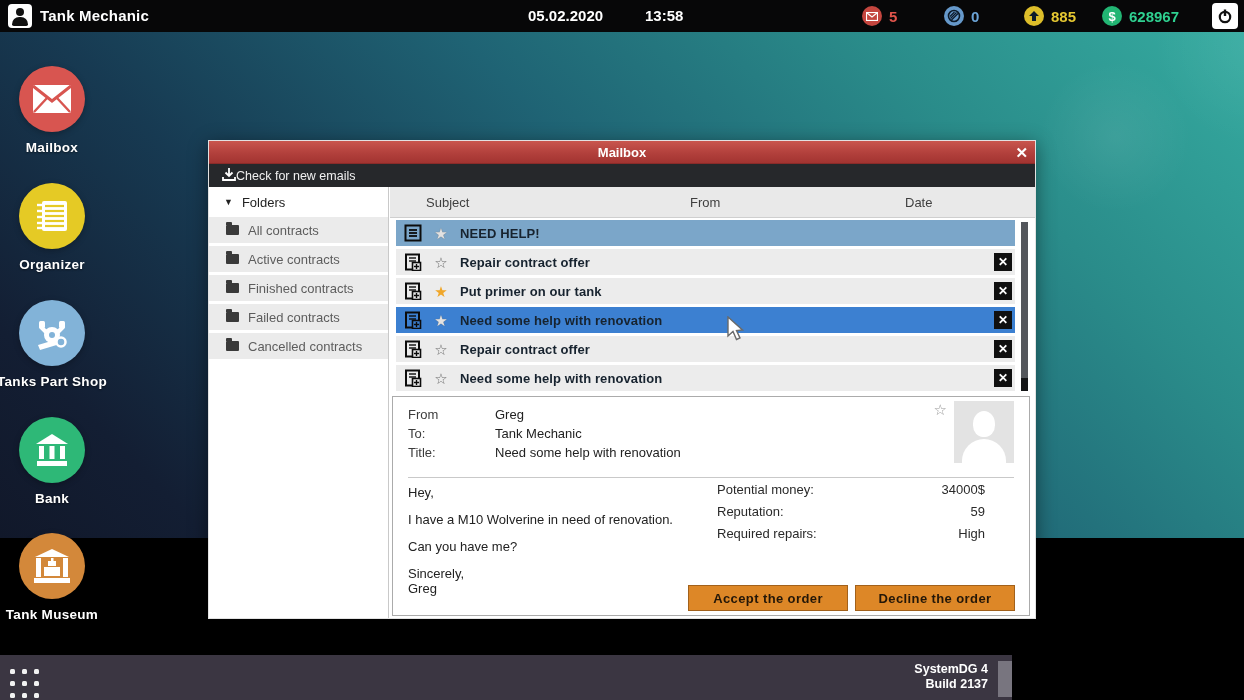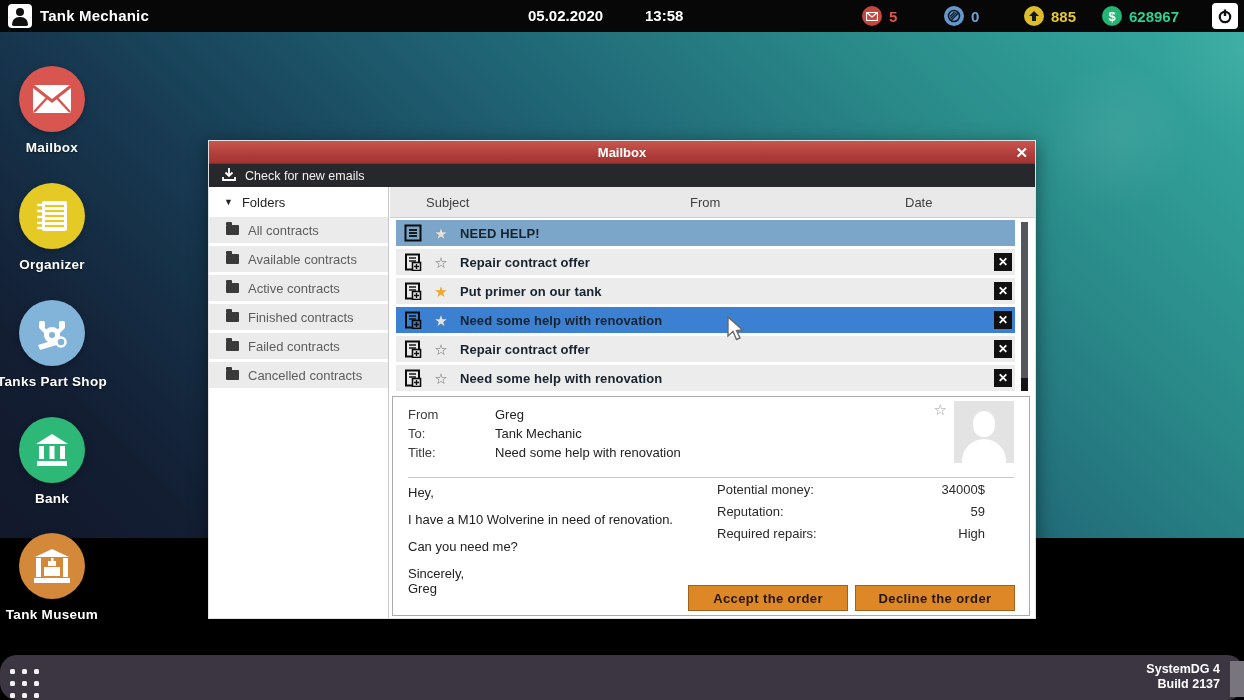--- a/index.html
+++ b/index.html
@@ -39,21 +39,21 @@
   .di-organizer { left:-8px; top:151px; } .di-organizer .circle { background:#e5ca25; }
   .di-shop { left:-8px; top:268px; } .di-shop .circle { background:#82b3d8; }
   .di-bank { left:-8px; top:385px; } .di-bank .circle { background:#2eb877; }
   .di-museum { left:-8px; top:501px; } .di-museum .circle { background:#d3883a; }
 
   
   .window { position:absolute; left:208px; top:108px; width:828px; height:479px; background:#fff; border:1px solid #e2e2e2; box-shadow:0 4px 18px rgba(0,0,0,.45); z-index:10; }
   .titlebar { position:absolute; left:0; top:0; right:0; height:23px; background:linear-gradient(#c9564e 0%, #b2403c 55%, #a23431 100%); border-bottom:1px solid #8a2b29; display:flex; align-items:center; justify-content:center; }
   .titlebar .wt { color:#fff; font-size:13px; font-weight:bold; }
   .win-close { position:absolute; right:7px; top:2px; color:#fff; font-size:15px; font-weight:bold; line-height:19px; }
-  .toolbar { position:absolute; left:0; top:23px; right:0; height:23px; background:#26282b; display:flex; align-items:center; padding-left:13px; gap:9px; }
+  .toolbar { position:absolute; left:0; top:23px; right:0; height:23px; background:#26282b; display:flex; align-items:center; padding-left:13px; }
   .toolbar .tl { color:#f0f0f0; font-size:12.5px; }
 
   .wcontent { position:absolute; left:0; top:46px; right:0; bottom:0; background:#fff; }
   .sidebar { position:absolute; left:0; top:0; width:180px; bottom:0; background:#fff; border-right:1px solid #c9c9c9; }
   .folders-hdr { height:30px; display:flex; align-items:center; padding-left:15px; gap:9px; color:#222; font-size:13px; }
   .folders-hdr .tri { font-size:9px; color:#222; }
   .fitem { height:26px; margin-bottom:3px; background:#ebebeb; display:flex; align-items:center; padding-left:17px; gap:9px; color:#5d5d5d; font-size:13px; }
   .foldico { position:relative; width:13px; height:10px; background:#3a3a3a; border-radius:1px; flex:0 0 auto; }
   .foldico::before { content:""; position:absolute; left:0; top:-3px; width:6px; height:3px; background:#3a3a3a; border-radius:1px 1px 0 0; }
 
@@ -89,21 +89,21 @@
   .avatar .shoulders { position:absolute; left:8px; top:38px; width:44px; height:30px; border-radius:22px 22px 0 0; background:#fff; }
   .dsep { position:absolute; left:15px; right:15px; top:80px; border-top:1px solid #c9c9c9; }
   .mailbody { position:absolute; left:15px; top:88px; width:300px; font-size:13px; color:#222; }
   .mailbody p { margin:0 0 12px 0; white-space:pre-line; line-height:15px; }
   .stats { position:absolute; left:324px; right:44px; top:85px; font-size:13px; color:#2a2a2a; }
   .stats .srow { display:flex; justify-content:space-between; margin-bottom:7px; }
   .dbuttons { position:absolute; right:14px; bottom:4px; display:flex; gap:7px; }
   .obtn { width:160px; height:26px; background:#dd8727; border:1px solid #a2611b; color:#241708; font-size:13px; font-weight:bold; display:flex; align-items:center; justify-content:center; letter-spacing:.4px; }
 
   
-  .taskbar { position:absolute; left:0; bottom:0; width:1244px; height:45px; background:#3b3642; z-index:30;border-radius:17px; }
+  .taskbar { position:absolute; left:0; bottom:0; width:1012px; height:45px; background:#3b3642; z-index:30; }
   .dots { position:absolute; left:10px; top:14px; display:grid; grid-template-columns:repeat(3,5px); grid-auto-rows:5px; gap:7px; }
   .dots i { background:#f2f2f2; border-radius:1.5px; }
   .sysinfo { position:absolute; right:24px; top:7px; text-align:right; color:#fff; font-size:12.5px; font-weight:bold; line-height:15px; }
   .tb-edge { position:absolute; right:0; top:6px; width:14px; height:36px; background:#78757f; }
 
   .cursor { position:absolute; left:726px; top:284px; z-index:40; }
 </style>
 </head>
 <body>
 
@@ -261,24 +261,20 @@
         <div class="folders-hdr">
           <span class="tri">▼</span>
           <span>Folders</span>
         </div>
         <div class="fitem">
             <span class="foldico"></span>
             <span>All contracts</span>
           </div>
         <div class="fitem">
             <span class="foldico"></span>
-            <span>Available contracts</span>
-          </div>
-        <div class="fitem">
-            <span class="foldico"></span>
             <span>Active contracts</span>
           </div>
         <div class="fitem">
             <span class="foldico"></span>
             <span>Finished contracts</span>
           </div>
         <div class="fitem">
             <span class="foldico"></span>
             <span>Failed contracts</span>
           </div>
@@ -402,21 +398,21 @@
           <span class="fav-star">☆</span>
           <div class="avatar">
               <span class="head"></span>
               <span class="shoulders"></span>
             </div>
           <div class="dsep"></div>
 
           <div class="mailbody">
             <p>Hey,</p>
             <p>I have a M10 Wolverine in need of renovation.</p>
-            <p>Can you need me?</p>
+            <p>Can you have me?</p>
             <p>Sincerely,
 Greg</p>
           </div>
 
           <div class="stats">
             <div class="srow">
                 <span>Potential money:</span>
                 <span>34000$</span>
               </div>
             <div class="srow">

